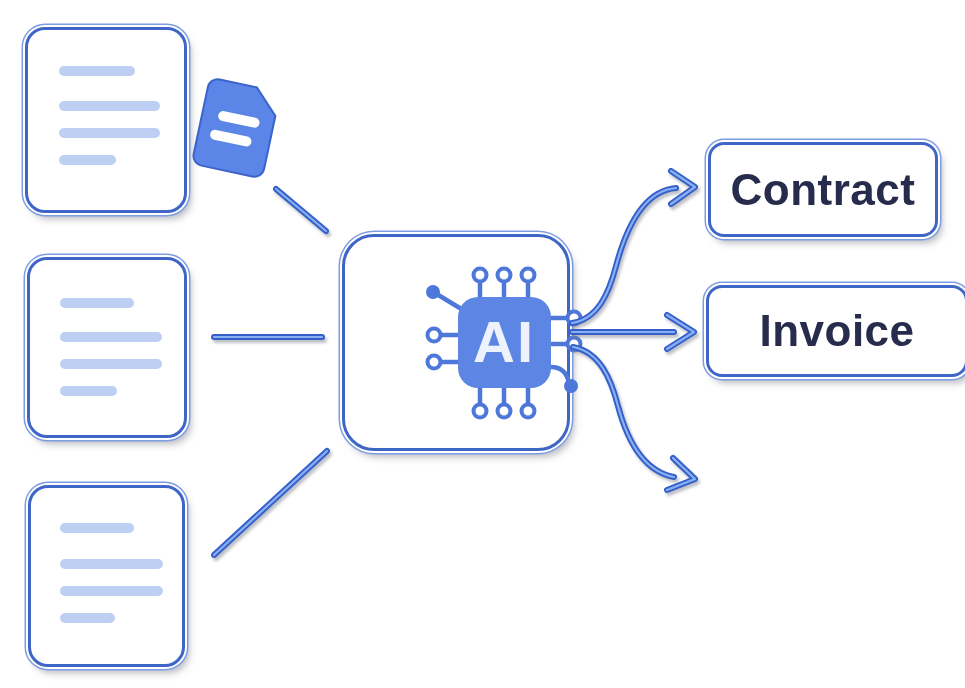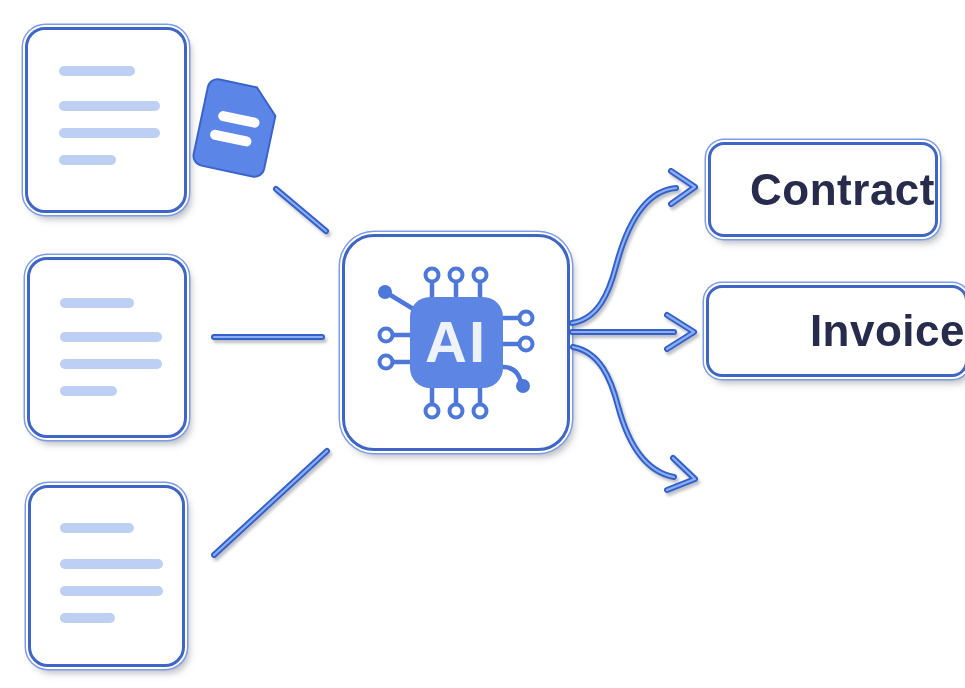--- a/index.html
+++ b/index.html
@@ -11,21 +11,21 @@
   
   .bcard{
     position:absolute;background:#ffffff;
     border:3px solid #3f66c6;border-radius:20px;
     box-shadow:0 0 0 2px #ffffff,0 0 0 3.5px #7e9ce4,4px 6px 7px rgba(115,120,132,.5);
   }
   .doc-line{
     position:absolute;height:10px;border-radius:5px;background:#bdcff2;
   }
   .out-box{
-    display:flex;align-items:center;justify-content:flex-end;
+    display:flex;align-items:center;justify-content:center;
     border-radius:16px;
   }
   .out-label{
     font-weight:700;font-size:44px;color:#272b4c;letter-spacing:.5px;
     font-family:"Liberation Sans",sans-serif;
   }
   .ai-box{border-radius:32px;}
   #connector-layer{
     position:absolute;left:0;top:0;pointer-events:none;
     filter:drop-shadow(2px 3px 1.5px rgba(125,130,142,.5));
@@ -59,21 +59,21 @@
   </div>
 
   <svg class="icon-svg" style="left:178px;top:66px;" width="120" height="128" viewBox="0 0 120 128">
     <g transform="translate(58,62) rotate(12)">
       <path d="M -26,-44 L 12,-44 L 36,-20 L 36,34 A 10 10 0 0 1 26,44 L -26,44 A 10 10 0 0 1 -36,34 L -36,-34 A 10 10 0 0 1 -26,-44 Z" fill="#5b86e8" stroke="#3c63cc" stroke-width="2"></path>
       <rect x="-20" y="-14" width="42" height="10" rx="5" fill="#ffffff"></rect>
       <rect x="-24" y="6" width="42" height="10" rx="5" fill="#ffffff"></rect>
     </g>
   </svg>
 
-  <div class="bcard ai-box" style="left:342px;top:234px;width:228px;height:217px;">
+  <div class="bcard ai-box" style="left:342px;top:234px;width:228px;height:217px;padding-left:48px;">
     <svg width="222" height="211" viewBox="0 0 222 211" style="display:block;">
       <g stroke="#4d78da" stroke-width="4.5" stroke-linecap="round" fill="none">
         <path d="M87,44 V60"></path>
           <path d="M111,44 V60"></path>
           <path d="M135,44 V60"></path>
         <path d="M87,151 V168"></path>
           <path d="M111,151 V168"></path>
           <path d="M135,151 V168"></path>
         <path d="M47,98 H65"></path>
           <path d="M47,125 H65"></path>

